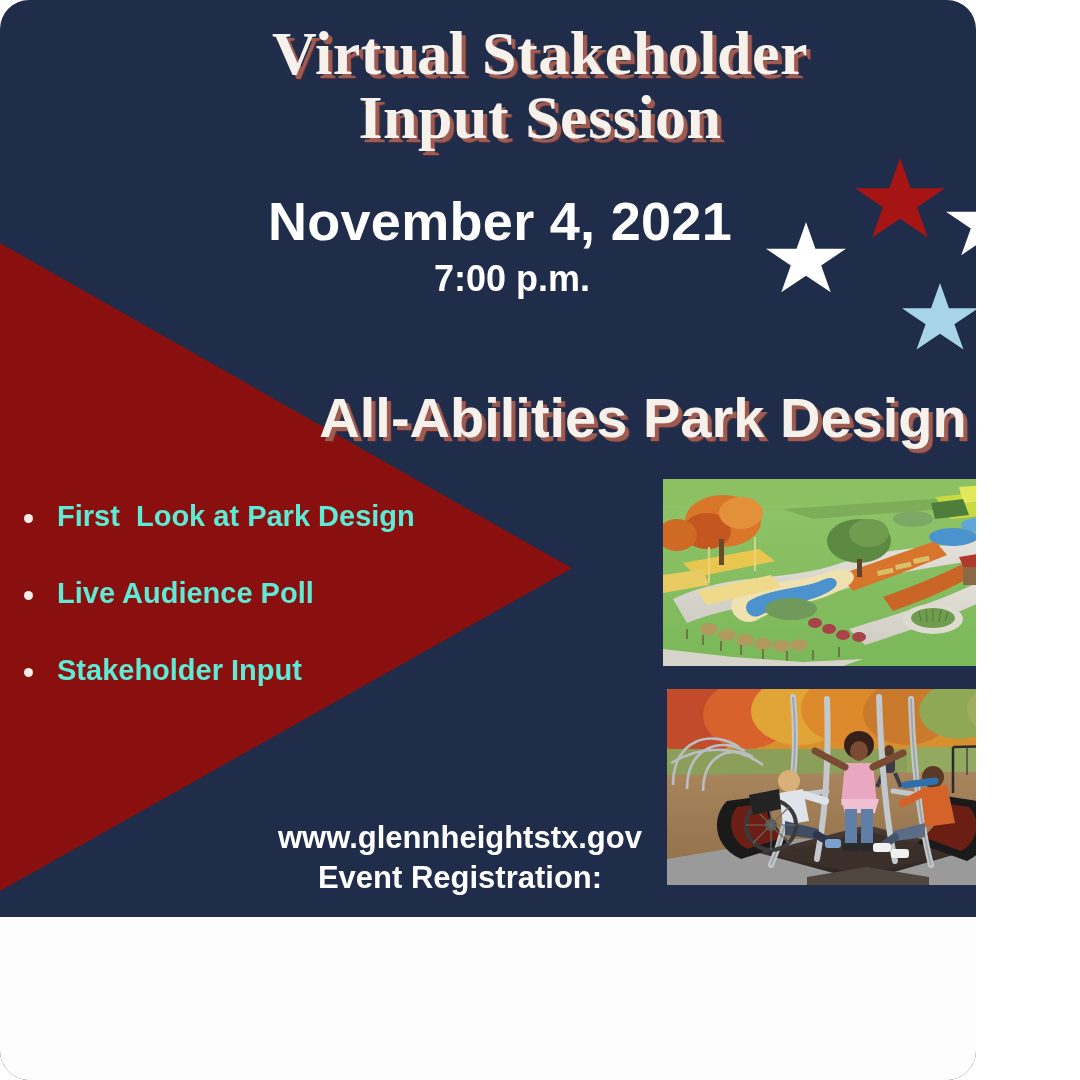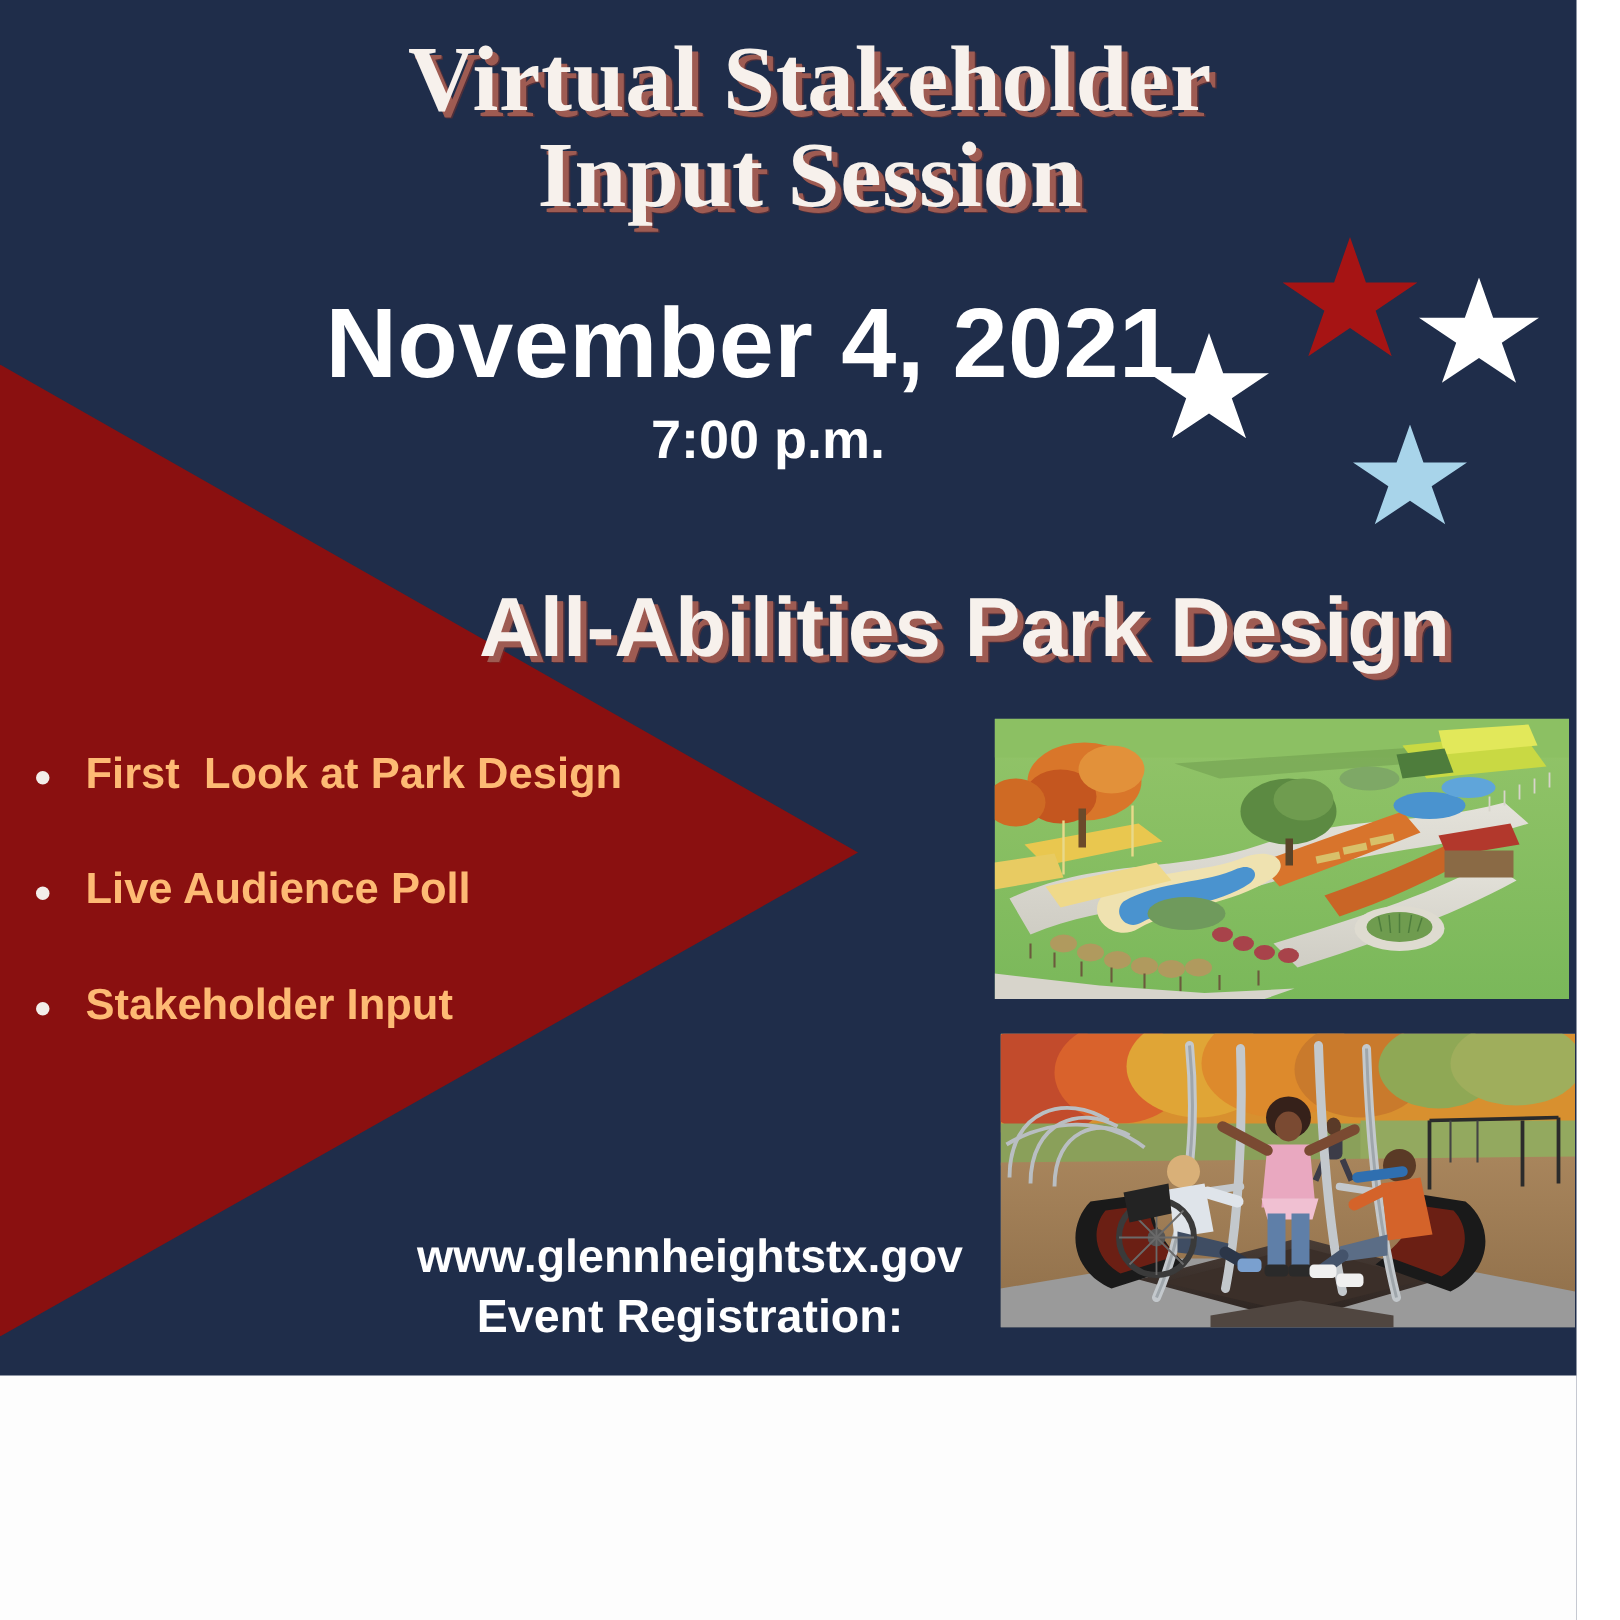--- a/index.html
+++ b/index.html
@@ -5,24 +5,25 @@
   * { margin:0; padding:0; box-sizing:border-box; }
   html,body { width:1080px; height:1080px; }
   body {
     font-family:"Liberation Sans", sans-serif;
     background:#ffffff;
     overflow:hidden;
   }
 
   #poster {
     position:relative;
-    width:1051px;
+    width:976px;
     height:1080px;
     background:#1f2d4a;
     overflow:hidden;
+    border-radius:29px;
   }
 
   
   .red-wedge {
     position:absolute;
     left:0; top:243px;
     width:572px; height:648px;
     background:#8a1010;
     clip-path:polygon(0 0, 100% 50.2%, 0 100%);
   }
@@ -44,21 +45,21 @@
   }
 
   
   .date-block {
     position:absolute;
     left:0; top:190px;
     width:1000px;
     text-align:center;
   }
   .date-line {
-    font-size:66px;
+    font-size:54px;
     font-weight:bold;
     color:#ffffff;
     letter-spacing:0.3px;
   }
   .time-line {
     margin-top:6px;
     font-size:36px;
     font-weight:bold;
     color:#ffffff;
     padding-left:24px;
@@ -92,21 +93,21 @@
   
   .bullets {
     position:absolute;
     left:24px; top:500px;
     width:520px;
     list-style:none;
   }
   .bullets li {
     display:flex;
     align-items:flex-start;
-    color:#fdba74;
+    color:#5eead4;
     font-size:29px;
     font-weight:bold;
     margin-bottom:44px;
     white-space:pre;
   }
   .bullet-dot {
     flex:0 0 auto;
     width:9px; height:9px;
     border-radius:50%;
     background:#f3eeea;

